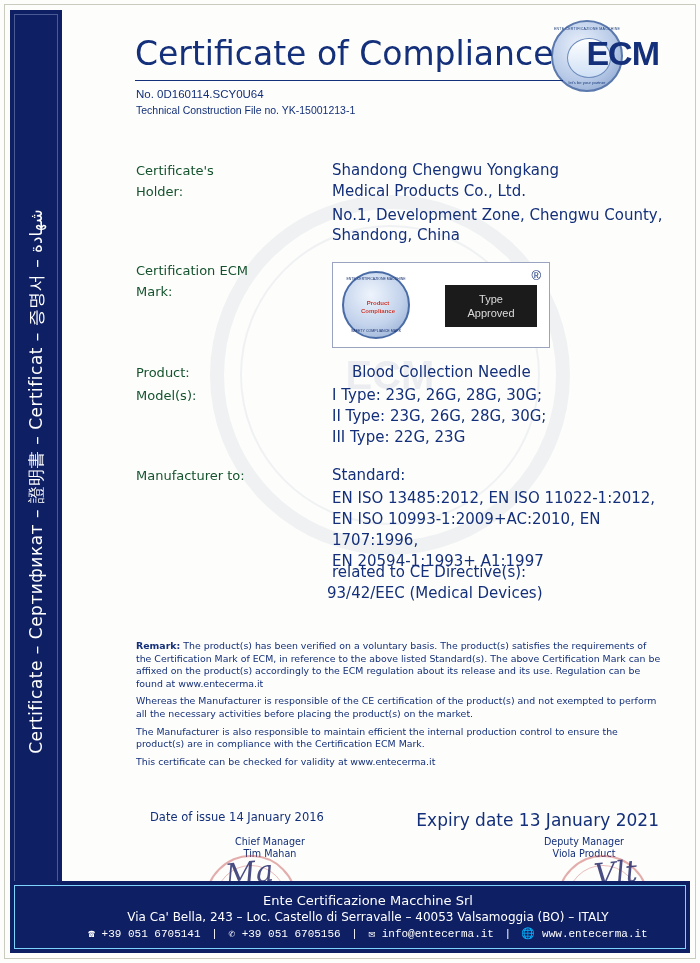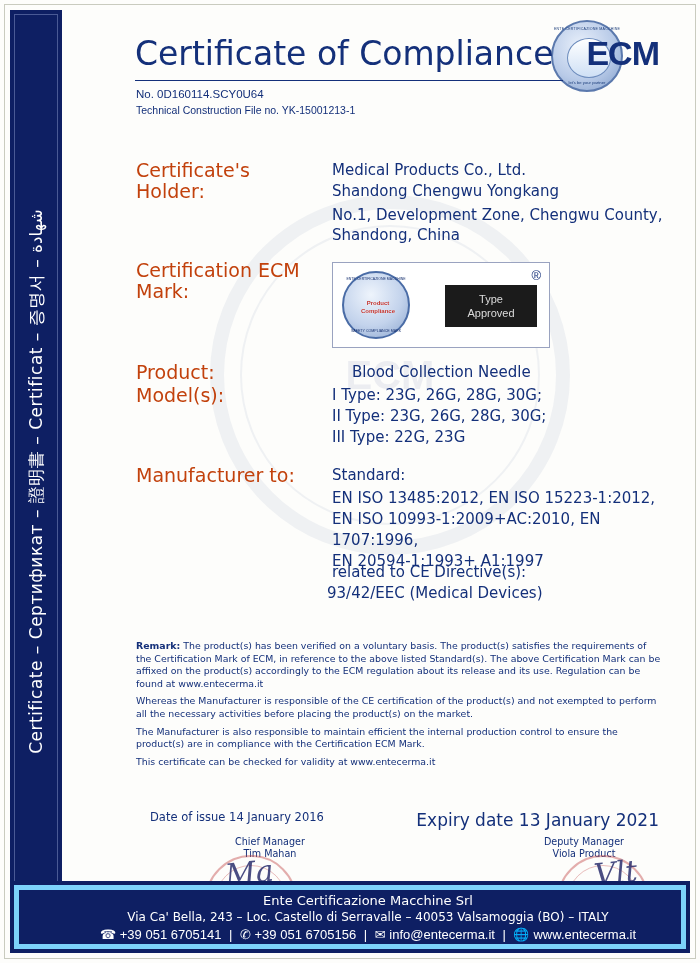--- a/index.html
+++ b/index.html
@@ -159,22 +159,22 @@
   .cert-tcf {
     position: absolute;
     left: 61px; top: 94px;
     font-size: 10.5px;
     color: #14307a;
   }
 
   
   .row-label {
     position: absolute;
-    font-size: 19px;
-    color: #c2410c;
+    font-size: 13px;
+    color: #14532d;
     font-family: "DejaVu Sans", sans-serif;
     line-height: 21px;
   }
   .row-value {
     position: absolute;
     font-size: 15px;
     color: #14307a;
     line-height: 20px;
     font-family: "DejaVu Sans", sans-serif;
   }
@@ -308,32 +308,32 @@
   .footer {
     position: absolute;
     left: 10px; bottom: 10px;
     width: 680px; height: 72px;
     background: #0e1f63;
     color: #ffffff;
   }
   .footer-inner {
     position: absolute;
     left: 4px; top: 4px; right: 4px; bottom: 4px;
-    border: 5px solid #7dd3fc;
+    border: 1px solid #7dd3fc;
     display: flex;
     flex-direction: column;
     align-items: center;
     justify-content: center;
     text-align: center;
     line-height: 17px;
     padding-left: 36px;
   }
   .footer-line1 { font-size: 13px; font-family: "DejaVu Sans", sans-serif; }
   .footer-line2 { font-size: 12px; font-family: "DejaVu Sans", sans-serif; }
-  .footer-line3 { font-size: 13px; font-family: Liberation Sans, sans-serif; }
+  .footer-line3 { font-size: 11px; font-family: Liberation Mono, monospace; }
   .footer-line3 .sep { padding: 0 4px; }
 </style>
 </head>
 <body>
 
 <div id="page">
   <div class="outer-border"></div>
 
   <div class="side-band">
     <div class="side-band-inner"></div>
@@ -358,22 +358,22 @@
     <div class="cert-title">Certificate of Compliance</div>
     <div class="title-rule"></div>
     <div class="cert-no">No. 0D160114.SCY0U64</div>
     <div class="cert-tcf">Technical Construction File no. YK-15001213-1</div>
 
     <div class="row-label" style="left:61px; top:150px;">
       <div>Certificate's</div>
       <div>Holder:</div>
     </div>
     <div class="row-value big" style="left:257px; top:150px;">
+      <div>Shandong Chengwu Yongkang</div>
       <div>Medical Products Co., Ltd.</div>
-      <div>Shandong Chengwu Yongkang</div>
     </div>
     <div class="row-value" style="left:257px; top:195px;">
       <div>No.1, Development Zone, Chengwu County,</div>
       <div>Shandong, China</div>
     </div>
 
     <div class="row-label" style="left:61px; top:250px;">
       <div>Certification ECM</div>
       <div>Mark:</div>
     </div>
@@ -400,21 +400,21 @@
     <div class="row-label" style="left:61px; top:375px;">Model(s):</div>
     <div class="row-value big" style="left:257px; top:375px;">
       <div>I Type: 23G, 26G, 28G, 30G;</div>
       <div>II Type: 23G, 26G, 28G, 30G;</div>
       <div>III Type: 22G, 23G</div>
     </div>
 
     <div class="row-label" style="left:61px; top:455px;">Manufacturer to:</div>
     <div class="row-value big" style="left:257px; top:455px;">Standard:</div>
     <div class="row-value big" style="left:257px; top:478px;">
-      <div>EN ISO 13485:2012, EN ISO 15223-1:2012,</div>
+      <div>EN ISO 13485:2012, EN ISO 11022-1:2012,</div>
       <div>EN ISO 10993-1:2009+AC:2010, EN 1707:1996,</div>
       <div>EN 20594-1:1993+ A1:1997</div>
     </div>
     <div class="row-value big" style="left:257px; top:552px;">related to CE Directive(s):</div>
     <div class="row-value big" style="left:252px; top:573px;">
       <div>93/42/EEC (Medical Devices)</div>
     </div>
 
     <div class="remark">
       <p><b>Remark:</b><span> The product(s) has been verified on a voluntary basis. The product(s) satisfies the requirements of the Certification Mark of ECM, in reference to the above listed Standard(s). The above Certification Mark can be affixed on the product(s) accordingly to the ECM regulation about its release and its use. Regulation can be found at www.entecerma.it</span></p>

